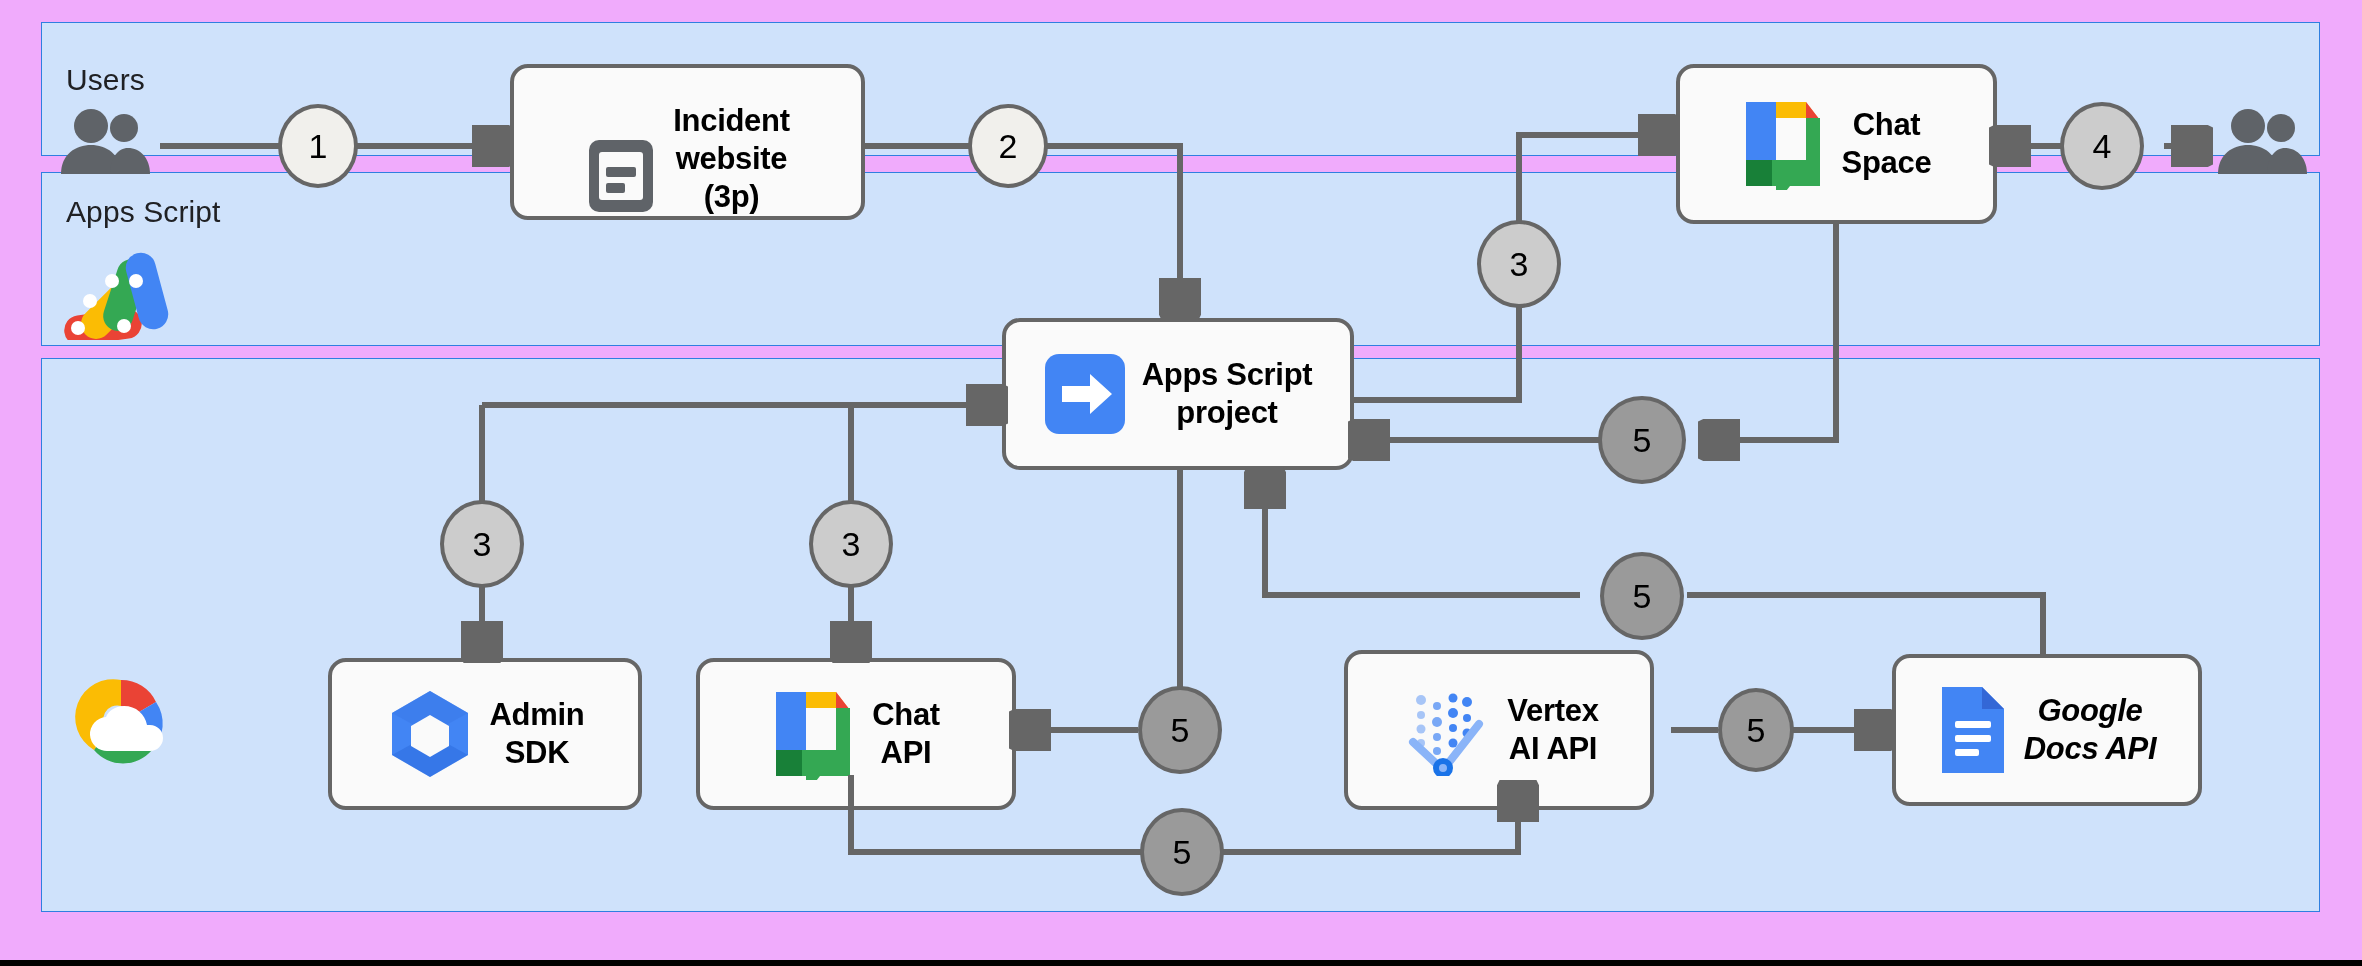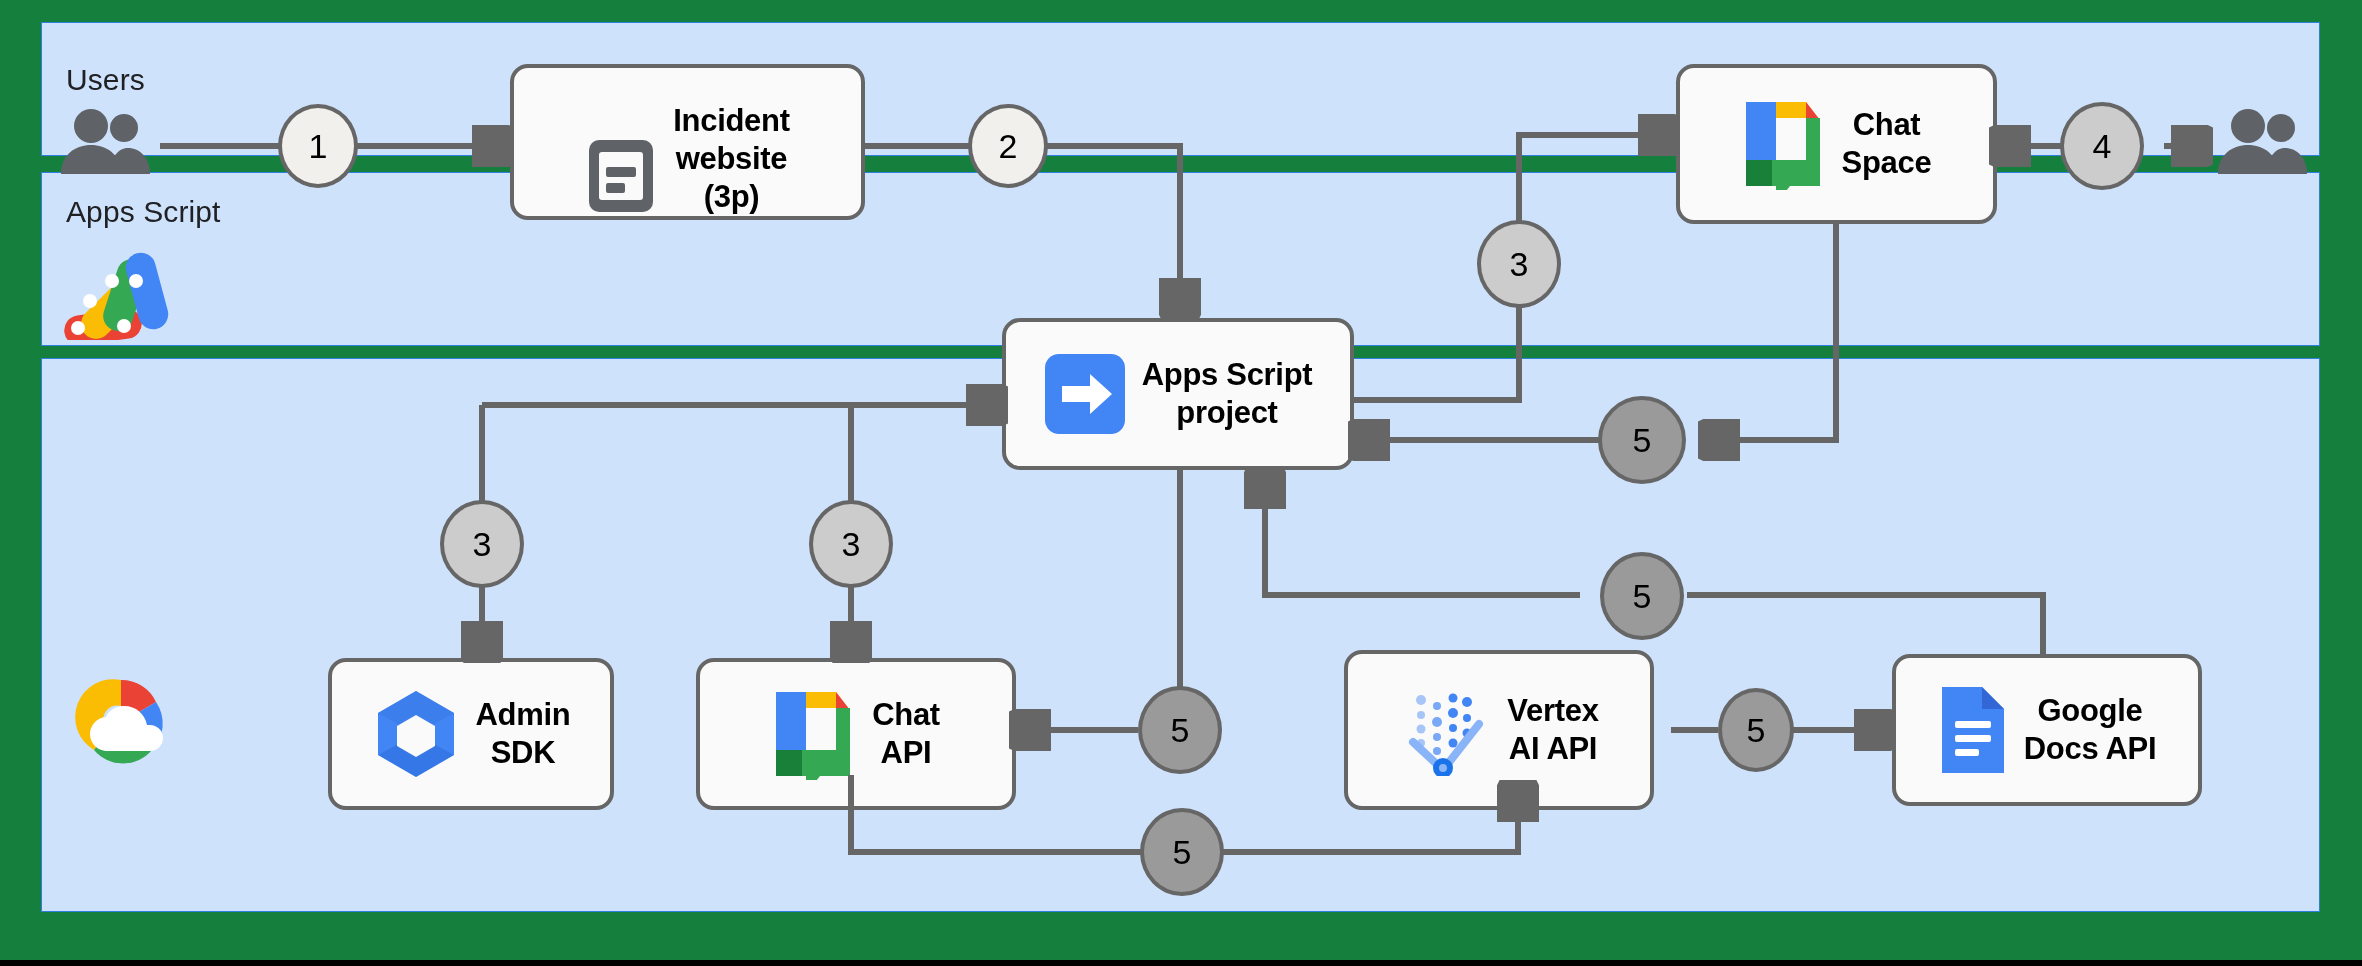--- a/index.html
+++ b/index.html
@@ -1,18 +1,18 @@
 <!DOCTYPE html>
 <html><head>
 <meta charset="utf-8">
 <title>Google Chat Incident Management Architecture</title>
 <style>
   html,body{margin:0;padding:0;background:#f8f9fa;}
   body{font-family:"Liberation Sans","DejaVu Sans",sans-serif;}
-  #page{position:relative;width:2362px;height:966px;background:#15803d;overflow:hidden;}
+  #page{position:relative;width:2362px;height:966px;background:#f0abfc;overflow:hidden;}
   #page::after{content:"";position:absolute;left:0;right:0;bottom:0;height:6px;background:#000;}
 
   .band{position:absolute;background:#cfe2fb;border:1px solid #2f7fe0;box-sizing:border-box;}
   .band-title{position:absolute;color:#202124;font-size:30px;line-height:36px;white-space:pre-line;letter-spacing:0.1px;}
 
   .node{position:absolute;background:#fafafa;border:4px solid #666;border-radius:18px;box-sizing:border-box;
         display:flex;align-items:center;justify-content:center;gap:16px;padding:0 18px;}
   .node .label{font-size:31px;font-weight:bold;color:#000;line-height:38px;text-align:center;white-space:pre-line;letter-spacing:-0.3px;}
   .node .ico{flex:0 0 auto;display:flex;align-items:center;justify-content:center;}
 
@@ -156,21 +156,21 @@
     <span class="ico">
       <svg width="82" height="82" viewBox="0 0 82 82">
         <rect x="1" y="1" width="80" height="80" rx="14" fill="#4285f4"></rect>
         <path d="M18 33 h28 v-12 l22 20 -22 20 v-12 h-28 z" fill="#fff"></path>
       </svg>
     </span>
     <span class="label">Apps Script
 project</span>
   </div>
 
-  <div class="node" style="left:328px;top:658px;width:286px;height:152px;">
+  <div class="node" style="left:328px;top:658px;width:314px;height:152px;">
     <span class="ico">
       <svg width="88" height="92" viewBox="0 0 88 92">
         <path d="M44 3 L82 25 L82 67 L44 89 L6 67 L6 25 Z" fill="#4285f4"></path>
         <path d="M44 3 L82 25 L44 46 L6 25 Z" fill="#3b78e7" opacity="0.55"></path>
         <path d="M6 67 L44 89 L82 67 L44 46 Z" fill="#1f5fd1" opacity="0.35"></path>
         <path d="M44 27 L63 38 L63 58 L44 69 L25 58 L25 38 Z" fill="#fafafa"></path>
       </svg>
     </span>
     <span class="label">Admin
 SDK</span>
@@ -213,21 +213,21 @@
           <circle cx="68" cy="49" r="4.5"></circle>
         </g>
         <path d="M14 58 L44 86 L80 40" stroke="#8ab4f8" stroke-width="8" fill="none" stroke-linecap="round" stroke-linejoin="round"></path>
         <circle cx="44" cy="84" r="7" fill="none" stroke="#1a73e8" stroke-width="6"></circle>
       </svg>
     </span>
     <span class="label">Vertex
 AI API</span>
   </div>
 
-  <div class="node" style="left:1892px;top:654px;width:310px;height:152px;">
+  <div class="node" style="left:1892px;top:654px;width:310px;height:152px;font-style:italic;">
     <span class="ico">
       <svg width="70" height="90" viewBox="0 0 70 90">
         <path d="M4 2 h40 l22 22 v64 h-62 z" fill="#4285f4"></path>
         <path d="M44 2 l22 22 h-22 z" fill="#3367d6"></path>
         <rect x="17" y="36" width="36" height="7" rx="2" fill="#fff"></rect>
         <rect x="17" y="50" width="36" height="7" rx="2" fill="#fff"></rect>
         <rect x="17" y="64" width="24" height="7" rx="2" fill="#fff"></rect>
       </svg>
     </span>
     <span class="label">Google

